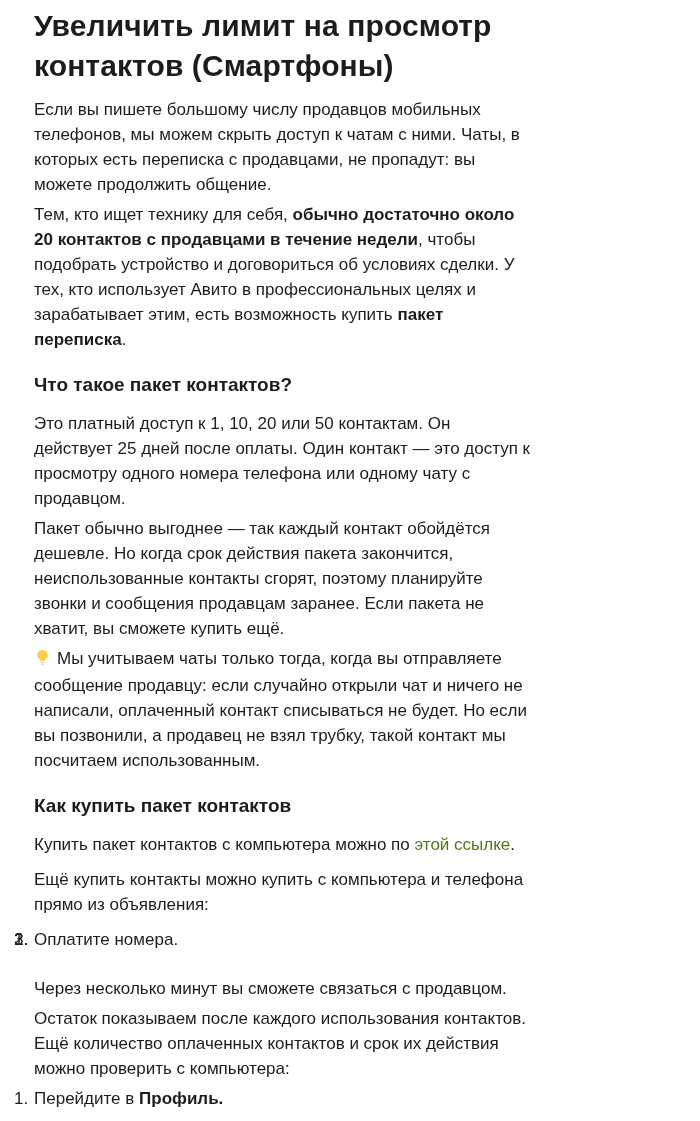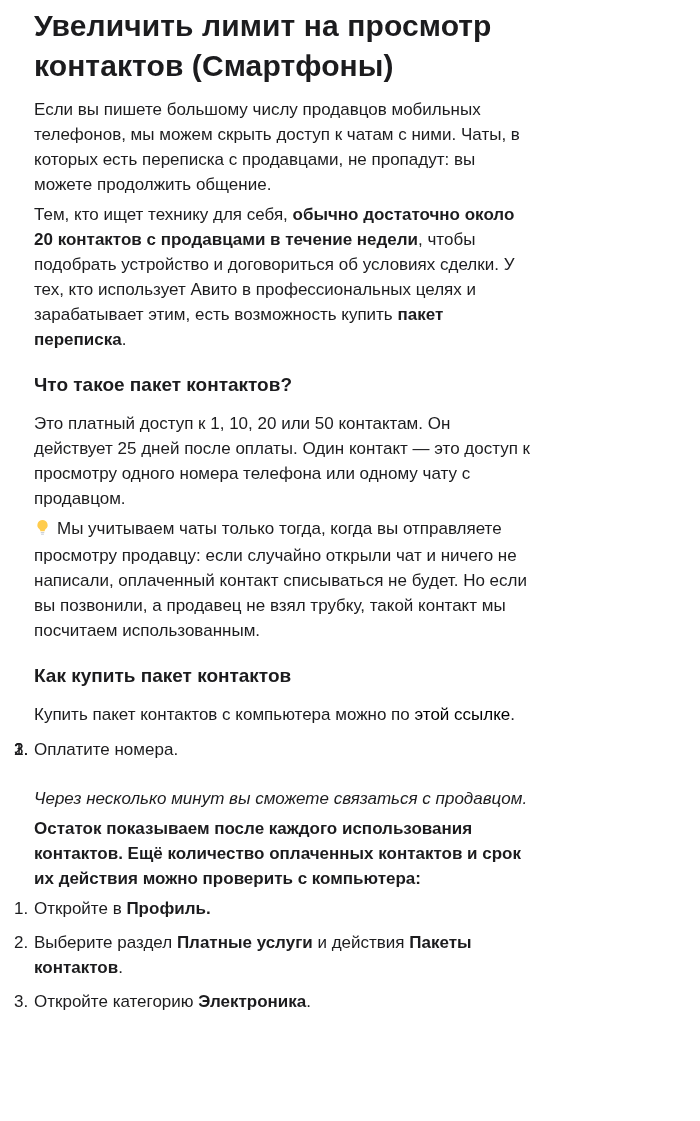--- a/index.html
+++ b/index.html
@@ -30,21 +30,21 @@
     margin: 18px 0 11px 0;
   }
   p {
     font-size: 17px;
     line-height: 25px;
     margin: 0 0 5px 0;
   }
   .spaced p { margin-bottom: 10px; }
   b { font-weight: 700; }
   a.link {
-    color: #000000;
+    color: #4d7c0f;
     text-decoration: none;
     cursor: pointer;
   }
   ol.steps {
     list-style: none;
     margin: 3px 0 6px 0;
     padding: 0;
   }
   ol.steps li {
     position: relative;
@@ -71,44 +71,46 @@
   <h1>Увеличить лимит на просмотр контактов (Смартфоны)</h1>
 
   <p>Если вы пишете большому числу продавцов мобильных телефонов, мы можем скрыть доступ к чатам с ними. Чаты, в которых есть переписка с продавцами, не пропадут: вы можете продолжить общение.</p>
 
   <p><span>Тем, кто ищет технику для себя, </span><b>обычно достаточно около 20 контактов с продавцами в течение недели</b><span>, чтобы подобрать устройство и договориться об условиях сделки. У тех, кто использует Авито в профессиональных целях и зарабатывает этим, есть возможность купить </span><b>пакет переписка</b><span>.</span></p>
 
   <h2>Что такое пакет контактов?</h2>
 
   <p>Это платный доступ к 1, 10, 20 или 50 контактам. Он действует 25 дней после оплаты. Один контакт — это доступ к просмотру одного номера телефона или одному чату с продавцом.</p>
 
+  <p>Пакет обычно выгоднее — так каждый контакт обойдётся дешевле. Но когда срок действия пакета закончится, неиспользованные контакты сгорят, поэтому планируйте звонки и сообщения продавцам заранее. Если пакета не хватит, вы сможете купить ещё.</p>
 
   <p><span class="tip-icon"><svg width="17" height="17" viewBox="0 0 24 24" aria-hidden="true">
           <path fill="#FFCC4D" d="M12 1.5a7.2 7.2 0 0 0-4.2 13.05c.7.52 1.1 1.33 1.1 2.2v.45h6.2v-.45c0-.87.4-1.68 1.1-2.2A7.2 7.2 0 0 0 12 1.5z"></path>
           <rect x="9.3" y="18.4" width="5.4" height="1.7" rx="0.85" fill="#ccd1d9"></rect>
           <rect x="9.9" y="20.8" width="4.2" height="1.6" rx="0.8" fill="#ccd1d9"></rect>
-        </svg></span><span>Мы учитываем чаты только тогда, когда вы отправляете просмотру продавцу: если случайно открыли чат и ничего не написали, оплаченный контакт списываться не будет. Но если вы позвонили, а продавец не взял трубку, такой контакт мы посчитаем использованным.</span></p>
+        </svg></span><span>Мы учитываем чаты только тогда, когда вы отправляете сообщение продавцу: если случайно открыли чат и ничего не написали, оплаченный контакт списываться не будет. Но если вы позвонили, а продавец не взял трубку, такой контакт мы посчитаем использованным.</span></p>
 
   <h2>Как купить пакет контактов</h2>
 
   <div class="spaced">
     <p><span>Купить пакет контактов с компьютера можно по </span><a class="link">этой ссылке</a><span>.</span></p>
 
+    <p>Ещё купить контакты можно купить с компьютера и телефона прямо из объявления:</p>
   </div>
 
   <ol class="steps">
     <li><span class="num">1.</span></li>
     <li><span class="num">2.</span></li>
     <li><span class="num">3.</span><span>Оплатите номера.</span></li>
   </ol>
 
-  <p style="margin-top:24px;font-style:italic;">Через несколько минут вы сможете связаться с продавцом.</p>
+  <p style="margin-top:24px;">Через несколько минут вы сможете связаться с продавцом.</p>
 
 
-  <p style="font-weight:bold;">Остаток показываем после каждого использования контактов. Ещё количество оплаченных контактов и срок их действия можно проверить с компьютера:</p>
+  <p style="">Остаток показываем после каждого использования контактов. Ещё количество оплаченных контактов и срок их действия можно проверить с компьютера:</p>
 
   <ol class="steps">
-    <li><span class="num">1.</span><span>Откройте в </span><b>Профиль.</b><span></span></li>
+    <li><span class="num">1.</span><span>Перейдите в </span><b>Профиль.</b><span></span></li>
     <li><span class="num">2.</span><span>Выберите раздел </span><b>Платные услуги</b><span> и действия </span><b>Пакеты контактов</b><span>.</span></li>
     <li><span class="num">3.</span><span>Откройте категорию </span><b>Электроника</b><span>.</span></li>
   </ol>
 
 </div>
 
 </body></html>

